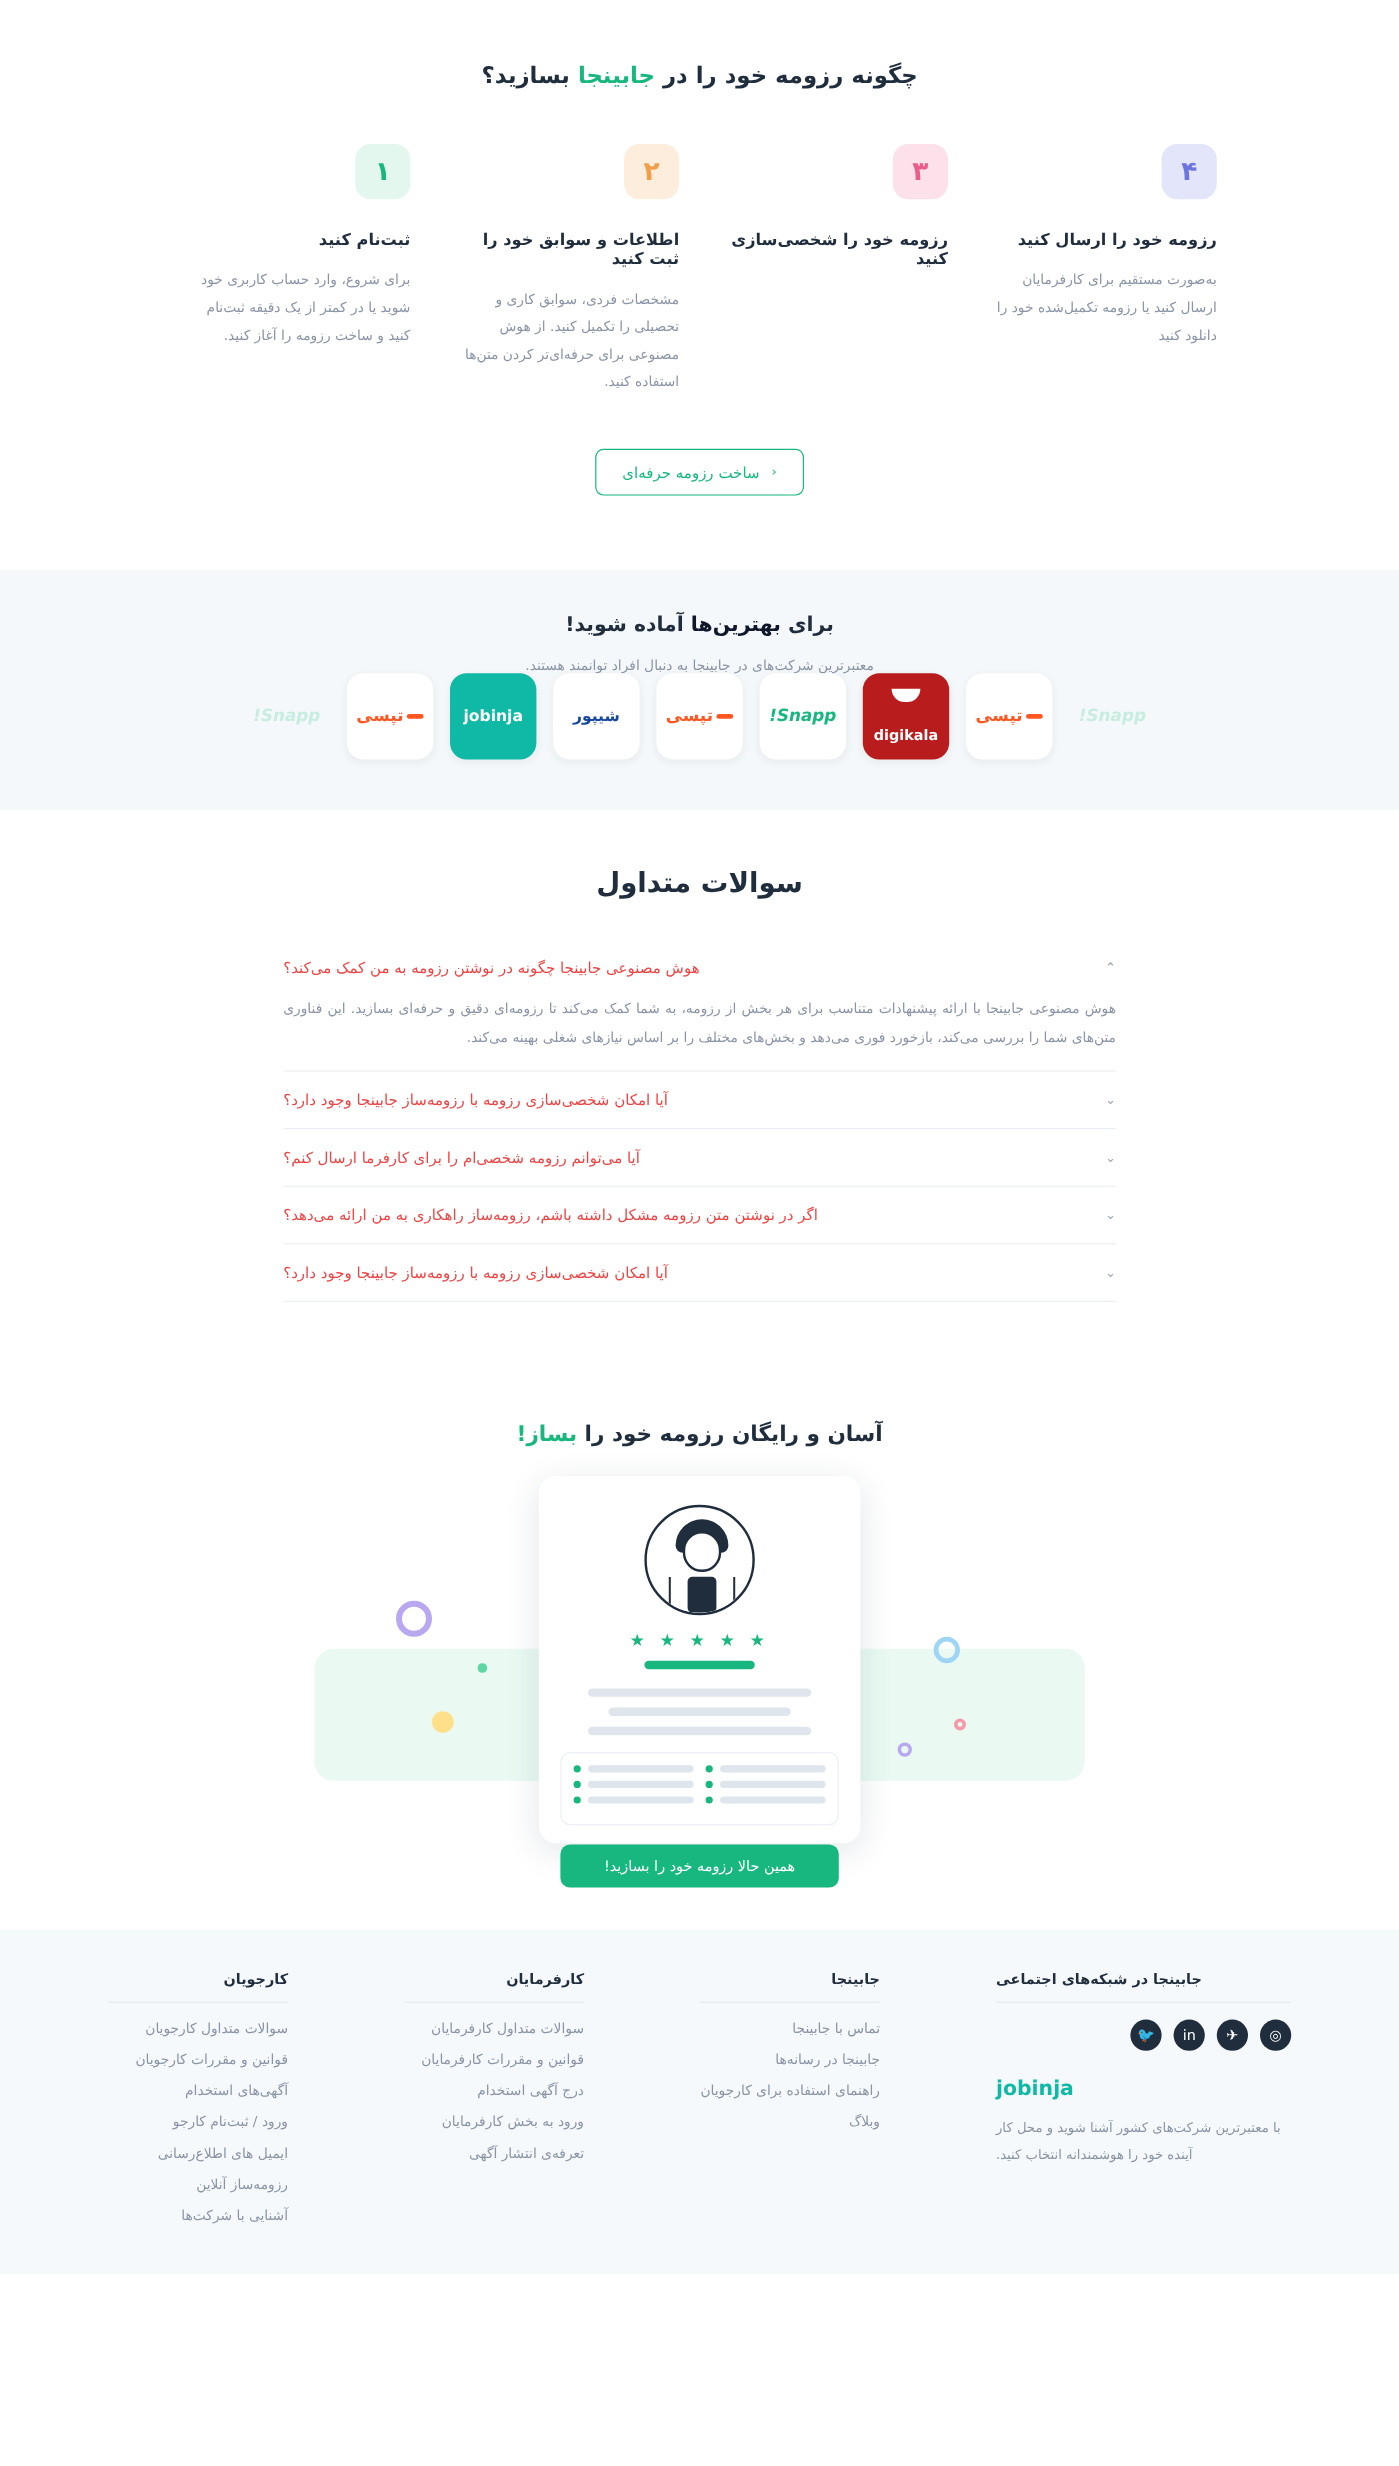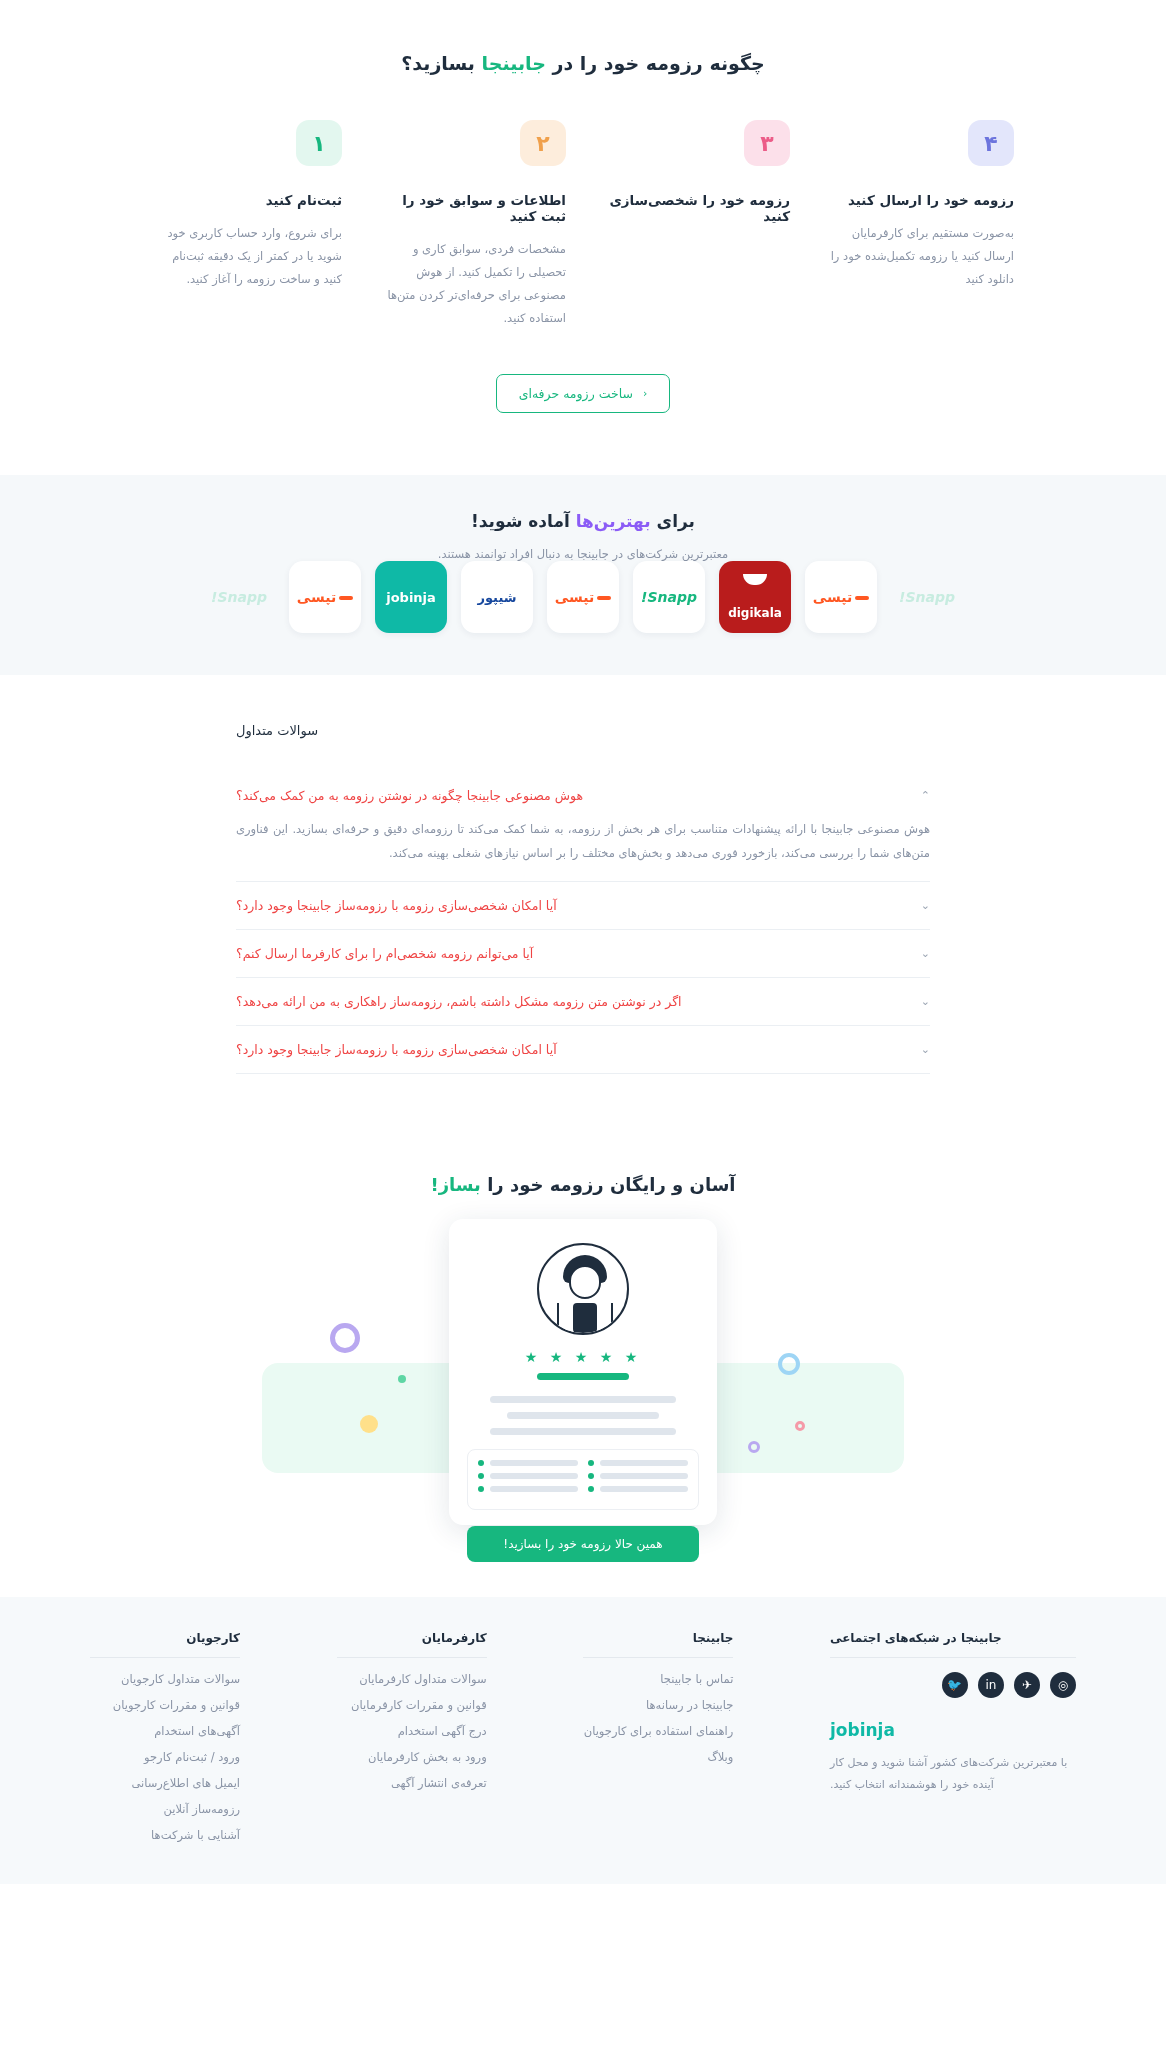--- a/index.html
+++ b/index.html
@@ -77,21 +77,21 @@
     padding: 36px 0 42px;
     margin-top: 32px;
   }
   .companies-title {
     text-align: center;
     font-size: 17px;
     font-weight: bold;
     color: #1f2d3d;
     margin-bottom: 16px;
   }
-  .companies-title .accent { color: #8b5cf6; }
+  .companies-title .accent { color: #0f172a; }
   .companies-sub {
     text-align: center;
     font-size: 11.5px;
     color: #8a94a6;
   }
   .logo-row {
     display: flex;
     flex-direction: row-reverse;
     justify-content: center;
     align-items: center;
@@ -112,23 +112,23 @@
   .logo-tapsi { color: #ff5722; font-size: 14px; }
   .logo-tapsi .bar { display:inline-block; width:14px; height:4px; background:#ff5722; border-radius:2px; vertical-align:middle; margin-left:3px;}
   .logo-jobinja { background: #0fb9a6; color: #fff; width: 72px; height: 72px; font-size: 13px; border-radius: 14px;}
   .logo-shipour { color: #17489e; font-size: 13px; }
   .logo-digikala { background: #b91c1c; color: #fff; font-size: 12px; display:flex; flex-direction:column; gap:21px; align-items:center;}
   .digi-smile { width: 24px; height: 11px; border-bottom-left-radius: 24px; border-bottom-right-radius: 24px; background: #fff; }
 
   
   .faq-section { padding: 48px 236px 20px; }
   .faq-title {
-    text-align: left;
-    font-size: 13px;
-    font-weight: normal;
+    text-align: center;
+    font-size: 23px;
+    font-weight: bold;
     color: #1f2d3d;
     margin-bottom: 34px;
   }
   .faq-item { border-bottom: 1px solid #ebeff3; padding: 16px 0 16px; }
   .faq-head {
     display: flex;
     flex-direction: row-reverse;
     align-items: center;
     justify-content: space-between;
     cursor: pointer;

